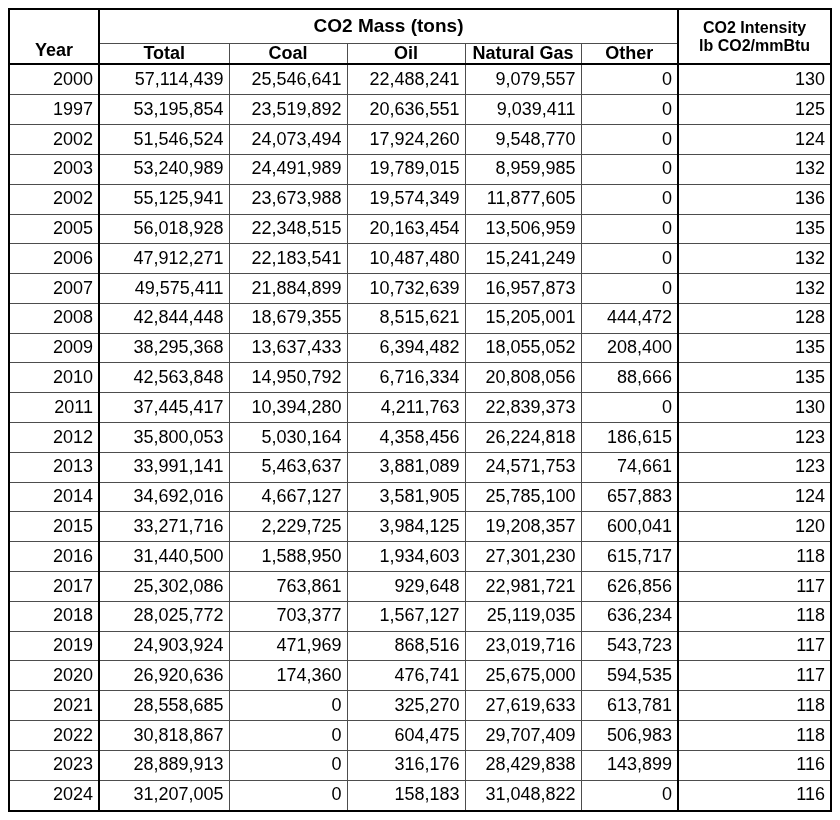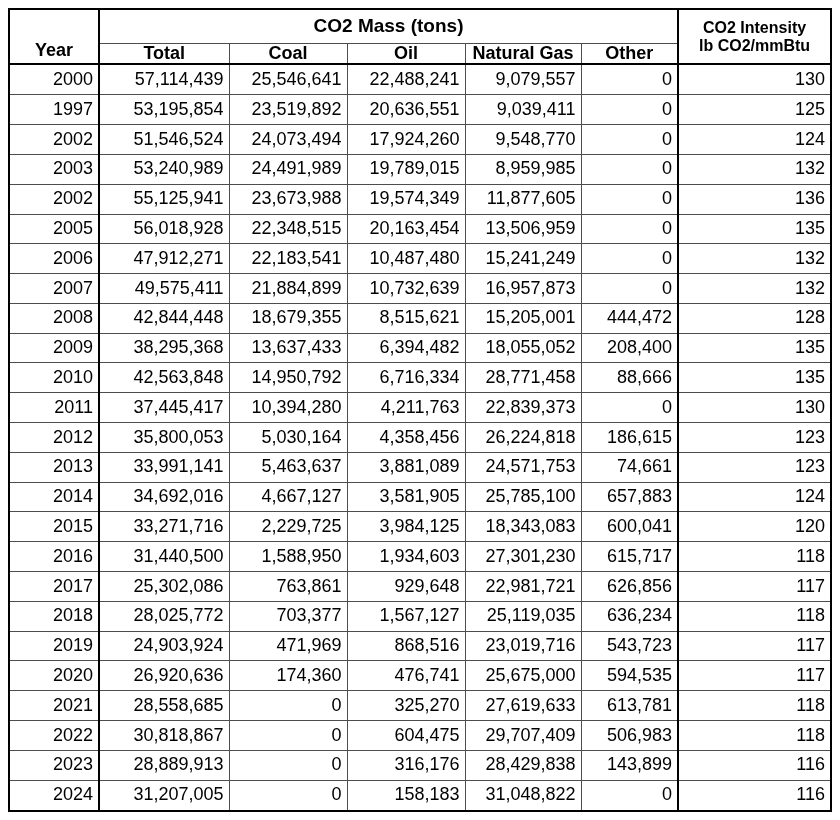--- a/index.html
+++ b/index.html
@@ -181,21 +181,21 @@
           <td class="num">6,394,482</td>
           <td class="num">18,055,052</td>
           <td class="num">208,400</td>
           <td class="num b-left-med">135</td>
         </tr>
         <tr>
           <td class="year-cell b-right-med">2010</td>
           <td class="num">42,563,848</td>
           <td class="num">14,950,792</td>
           <td class="num">6,716,334</td>
-          <td class="num">28,771,458</td>
+          <td class="num">20,808,056</td>
           <td class="num">88,666</td>
           <td class="num b-left-med">135</td>
         </tr>
         <tr>
           <td class="year-cell b-right-med">2011</td>
           <td class="num">37,445,417</td>
           <td class="num">10,394,280</td>
           <td class="num">4,211,763</td>
           <td class="num">22,839,373</td>
           <td class="num">0</td>
@@ -226,21 +226,21 @@
           <td class="num">3,581,905</td>
           <td class="num">25,785,100</td>
           <td class="num">657,883</td>
           <td class="num b-left-med">124</td>
         </tr>
         <tr>
           <td class="year-cell b-right-med">2015</td>
           <td class="num">33,271,716</td>
           <td class="num">2,229,725</td>
           <td class="num">3,984,125</td>
-          <td class="num">18,343,083</td>
+          <td class="num">19,208,357</td>
           <td class="num">600,041</td>
           <td class="num b-left-med">120</td>
         </tr>
         <tr>
           <td class="year-cell b-right-med">2016</td>
           <td class="num">31,440,500</td>
           <td class="num">1,588,950</td>
           <td class="num">1,934,603</td>
           <td class="num">27,301,230</td>
           <td class="num">615,717</td>

